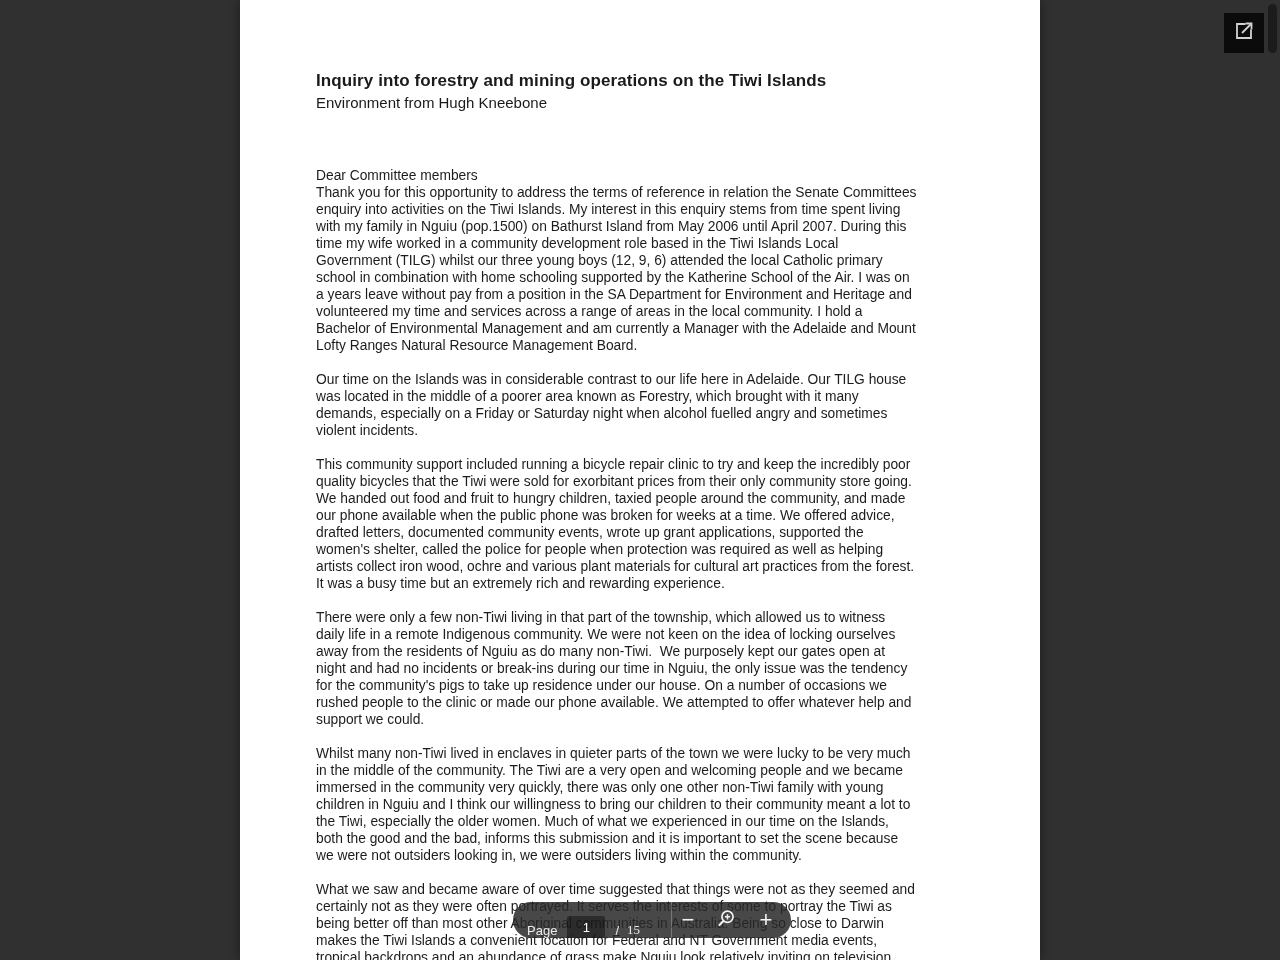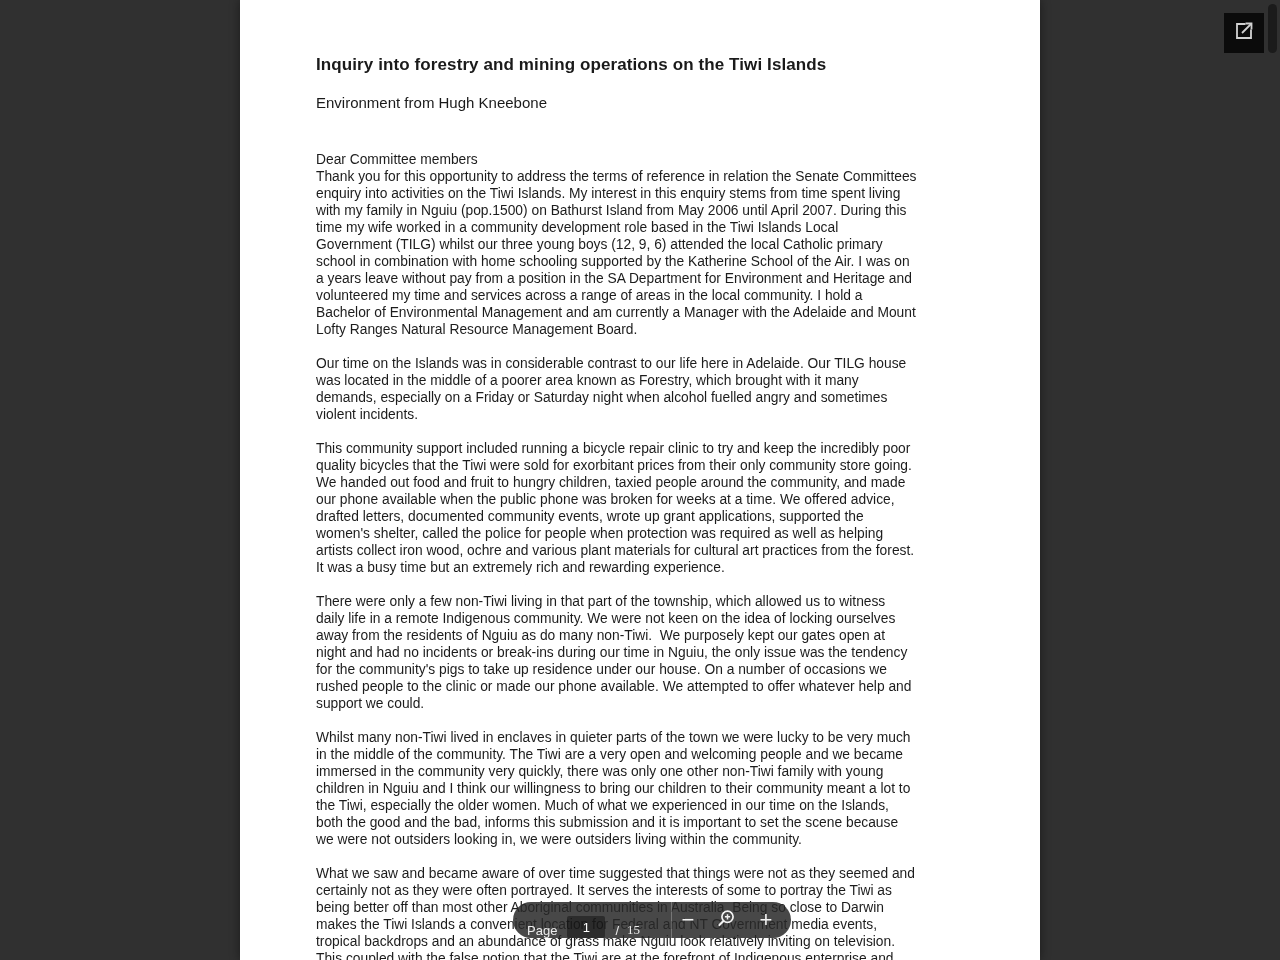--- a/index.html
+++ b/index.html
@@ -18,21 +18,21 @@
   .page {
     position: absolute;
     left: 240px; top: 0;
     width: 800px; height: 960px;
     background: #ffffff;
     box-shadow: 0 0 10px rgba(0,0,0,0.45);
     overflow: hidden;
   }
   .doc-title {
     position: absolute;
-    left: 76px; top: 55px;
+    left: 76px; top: 71px;
     font-size: 17px;
     font-weight: bold;
     color: #1a1a1a;
     letter-spacing: 0.1px;
     white-space: pre;
   }
   .doc-subtitle {
     position: absolute;
     left: 76px; top: 94px;
     font-size: 15px;
@@ -43,20 +43,21 @@
     position: absolute;
     left: 76px; top: 151px;
     width: 700px;
     font-size: 13.8px;
     line-height: 17px;
     color: #1c1c1c;
   }
   .doc-body p {
     white-space: pre;
     margin-bottom: 17px;
+    margin-top: 16px;
   }
   
   .toolbar {
     position: absolute;
     left: 513px; top: 902px;
     width: 278px; height: 36px;
     background: rgba(40,40,40,0.85);
     border-radius: 18px;
     display: flex;
     align-items: flex-end;

